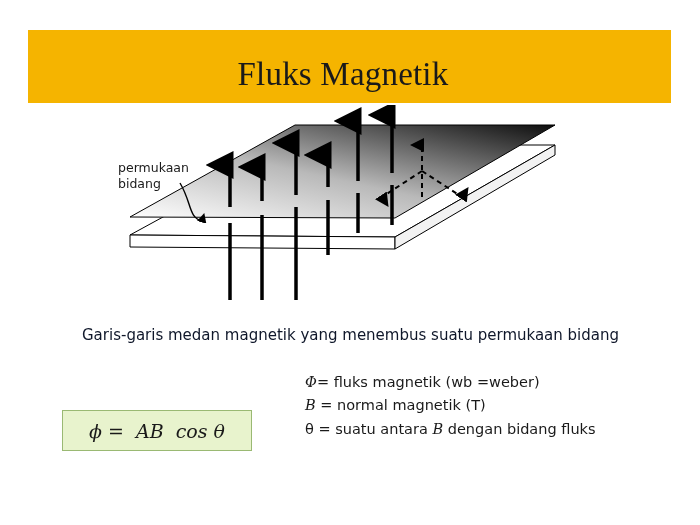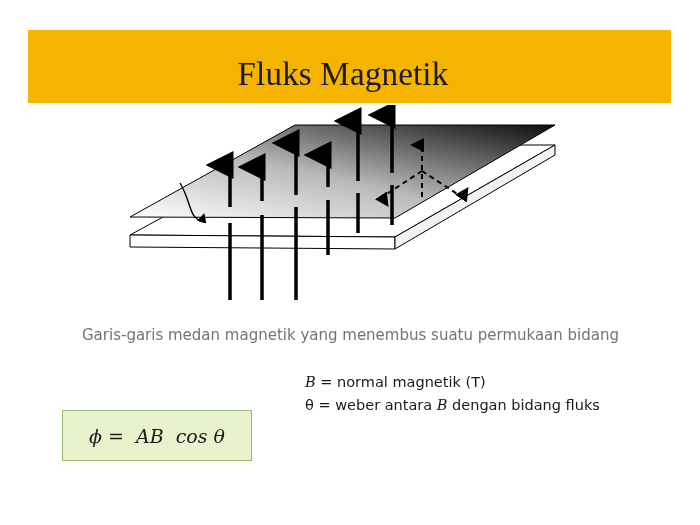--- a/index.html
+++ b/index.html
@@ -66,31 +66,31 @@
     text-align: left;
     font-family: "DejaVu Sans", sans-serif;
   }
   
   .caption {
     position: absolute;
     left: 82px;
     top: 325px;
     width: 540px;
     font-size: 15px;
-    color: #737373;
+    color: #0f172a;
     line-height: 1.35;
     font-family: "DejaVu Sans", sans-serif;
   }
   
   .formula-box {
     position: absolute;
     left: 62px;
     top: 410px;
     width: 190px;
-    height: 51px;
+    height: 41px;
     background: #e8f3cd;
     border: 1px solid #9ab973;
     box-sizing: border-box;
     display: flex;
     align-items: center;
     justify-content: center;
   }
   .formula-text {
     font-family: "DejaVu Serif", serif;
     font-style: italic;
@@ -176,29 +176,36 @@
         <line x1="312" y1="66" x2="272" y2="92" marker-end="url(#arrowSmall)"></line>
         <line x1="312" y1="66" x2="352" y2="92" marker-end="url(#arrowSmall)"></line>
       </g>
 
       <g fill="none" stroke="#000000" stroke-width="1.4">
         <path d="M70,78 C82,98 78,112 92,116" marker-end="url(#arrowSmall)"></path>
       </g>
     </svg>
   </div>
 
+  <div class="label-permukaan">
+    <span>permukaan</span><br>
+    <span>bidang</span>
+  </div>
 
   <div class="caption">Garis-garis medan magnetik yang menembus suatu permukaan bidang</div>
 
   <div class="formula-box">
     <span class="formula-text">ϕ =  AB  cos θ</span>
   </div>
 
   <div class="legend">
+    <div class="legend-row">
+      <i>Φ</i><span>= fluks magnetik (wb =weber)</span>
+    </div>
     <div class="legend-row">
       <i>B</i> <span>= normal magnetik (T)</span>
     </div>
     <div class="legend-row">
-      <span>θ</span> <span>= weber antara </span><i>B</i><span> dengan bidang fluks</span>
+      <span>θ</span> <span>= suatu antara </span><i>B</i><span> dengan bidang fluks</span>
     </div>
   </div>
 
 </div>
 
 </body></html>

